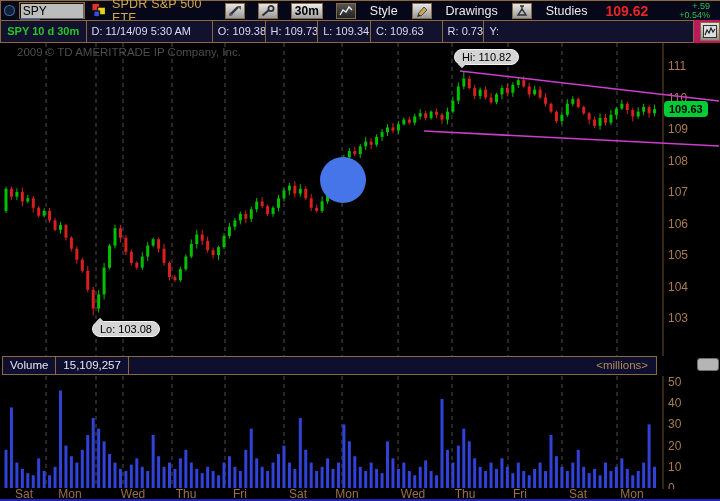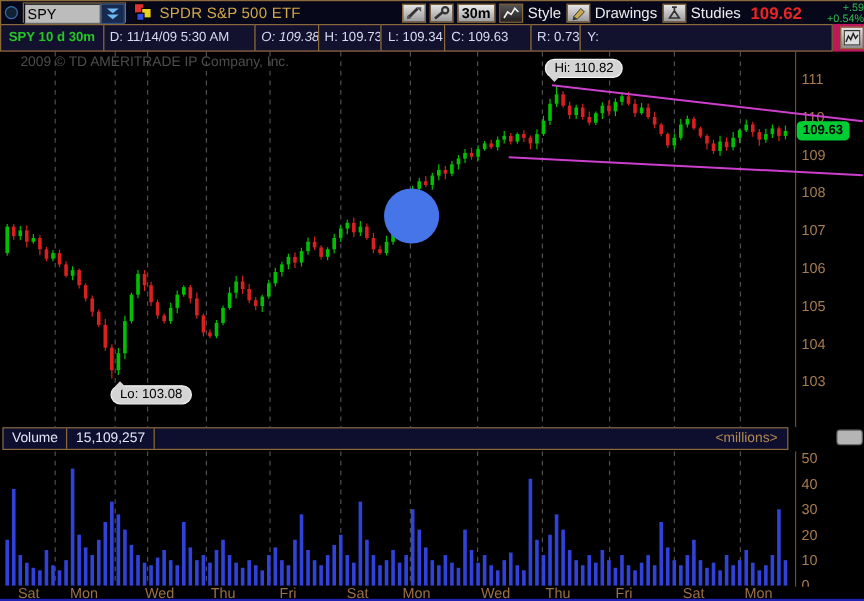--- a/index.html
+++ b/index.html
@@ -3,28 +3,28 @@
 <meta charset="utf-8">
 <style>
   html,body{margin:0;padding:0;background:#000;}
   .app{position:relative;width:720px;height:501px;background:#000;overflow:hidden;
        font-family:"Liberation Sans",sans-serif;box-sizing:border-box;border-bottom:2px solid #2121b4;}
   
   .topbar{position:absolute;left:0;top:0;width:720px;height:20px;background:#07071a;
           border-top:1px solid #8a6a3a;border-left:1px solid #8a6a3a;box-sizing:border-box;
           display:flex;align-items:center;}
   .orb{width:9px;height:9px;border-radius:50%;background:#123;border:1px solid #3a6fae;margin:0 4px 0 3px;}
-  .symbox{display:flex;border:1px solid #8a6a3a;height:17px;box-sizing:border-box;}
+  .symbox{display:flex;border:1px solid #8a6a3a;height:17px;box-sizing:border-box;flex-direction:column;}
   .symbox input{width:58px;height:15px;border:1px solid #666;border-style:inset;background:#bcbcbc;
                 color:#000;font-family:"Liberation Sans",sans-serif;font-size:12px;padding:0 2px;}
   .dropbtn{width:18px;height:15px;background:#16294f;border:1px solid #38507e;display:flex;
            align-items:center;justify-content:center;cursor:pointer;}
   .sqicon{margin:0 5px 0 6px;}
   .title{color:#d2a849;font-size:12.5px;letter-spacing:.2px;}
-  .tright{margin-left:auto;display:flex;align-items:center;gap:3px;padding-right:0;}
+  .tright{margin-left:auto;display:flex;align-items:center;gap:13px;padding-right:10px;}
   .tbtn{width:20px;height:16px;background:linear-gradient(#e5e5e5,#9a9a9a);border:1px solid #8a6a3a;
         box-sizing:border-box;display:flex;align-items:center;justify-content:center;cursor:pointer;}
   .tfbtn{min-width:32px;height:16px;background:linear-gradient(#ececec,#9f9f9f);border:1px solid #8a6a3a;
          color:#000;font-weight:bold;font-size:12px;line-height:14px;text-align:center;cursor:pointer;box-sizing:border-box;}
   .menulabel{color:#ececec;font-size:12.5px;cursor:pointer;padding:0 1px;}
   .lastpx{color:#e92525;font-weight:bold;font-size:14px;margin-left:4px;}
   .chgblock{display:flex;flex-direction:column;line-height:9px;margin-left:18px;}
   .chgblock span{color:#2fbf4f;font-size:9px;text-align:right;}
   
   .infobar{position:absolute;left:0;top:20px;width:720px;height:23px;background:#be185d;display:flex;justify-content:center;}
@@ -112,21 +112,21 @@
       <div class="chgblock">
         <span>+.59</span>
         <span>+0.54%</span>
       </div>
     </div>
   </div>
 
   <div class="infobar">
     <div class="icell sum" style="width:87px;">SPY 10 d 30m</div>
     <div class="icell" style="width:128px;">D: 11/14/09 5:30 AM</div>
-    <div class="icell" style="width:54px;font-style:italic;">O: 109.38</div>
+    <div class="icell" style="width:54px;">O: 109.38</div>
     <div class="icell" style="width:54px;">H: 109.73</div>
     <div class="icell" style="width:54px;">L: 109.34</div>
     <div class="icell" style="width:73px;">C: 109.63</div>
     <div class="icell" style="width:43px;">R: 0.73</div>
     <div class="icell" style="width:212px;">Y:</div>
     <div class="minibtn">
       <svg width="14" height="13" viewBox="0 0 14 13">
         <rect x="0.5" y="0.5" width="13" height="12" fill="#ddd" stroke="#333"></rect>
         <polyline points="2,10 4,5 6,8 8,3 10,7 12,4" fill="none" stroke="#222" stroke-width="1.2"></polyline>
       </svg>

